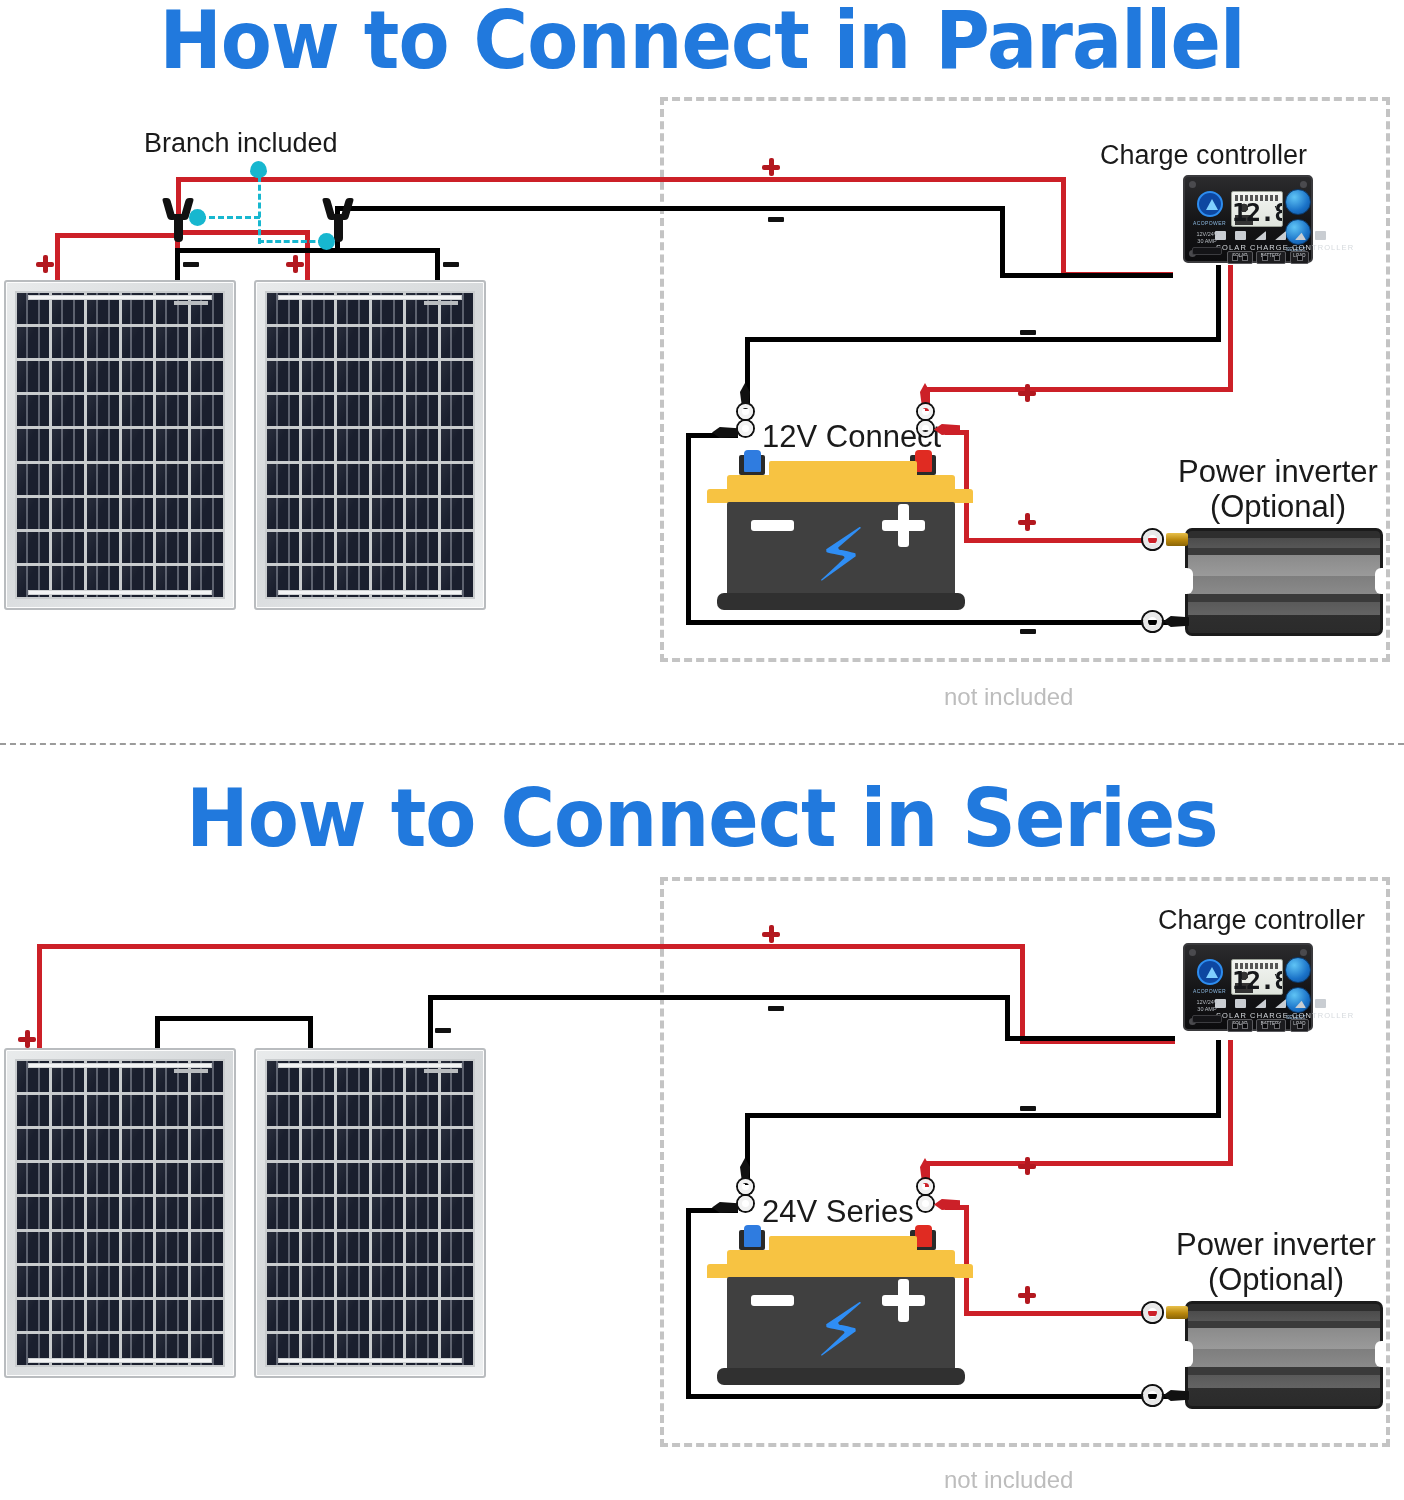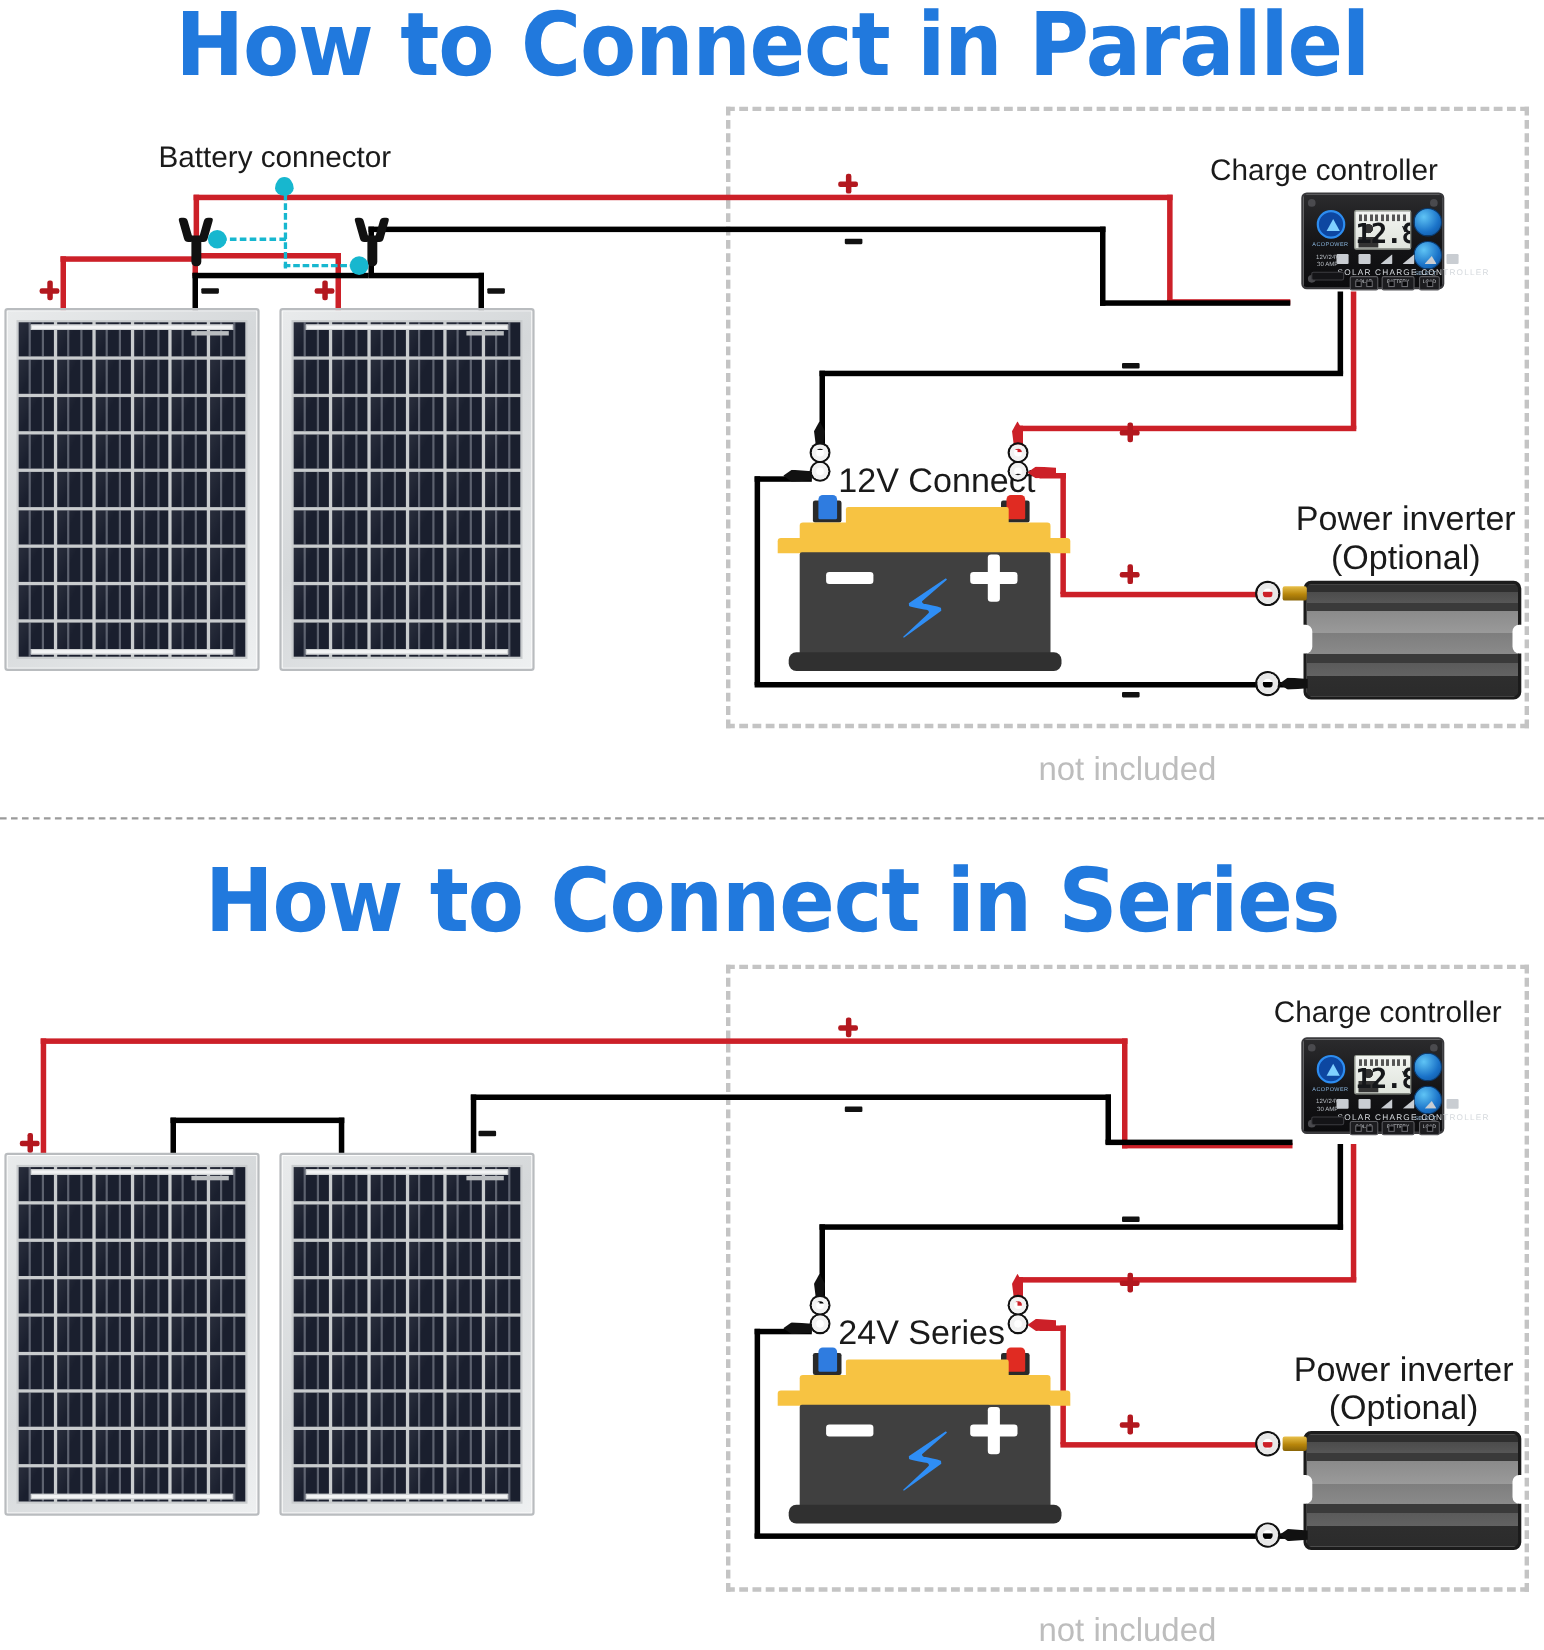--- a/index.html
+++ b/index.html
@@ -41,21 +41,21 @@
 
   
   .dashed-box {
     position: absolute;
     border: 4px dashed #c4c4c4;
     background: transparent;
   }
   .not-included {
     position: absolute;
     color: #bdbdbd;
-    font-size: 30px;
+    font-size: 24px;
     font-family: "Liberation Sans", sans-serif;
     white-space: nowrap;
   }
 
   
   .lbl {
     position: absolute;
     color: #1a1a1a;
     font-size: 27px;
     font-family: "Liberation Sans", sans-serif;
@@ -397,21 +397,21 @@
 
 <div id="page">
 
   <div>
 
     <div class="section-title" id="title-parallel">How to Connect in Parallel</div>
 
     <div class="dashed-box" style="left:660px; top:97px; width:730px; height:565px;"></div>
     <div class="not-included" style="left:944px; top:683px;">not included</div>
 
-    <div class="lbl" style="left:144px; top:128px;">Battery connector</div>
+    <div class="lbl" style="left:144px; top:128px;">Branch included</div>
 
     <div class="lbl" style="left:1100px; top:140px;">Charge controller</div>
 
     <div class="wire red v" style="left:55px; top:233px; height:55px;"></div>
     <div class="wire red h" style="left:55px; top:233px; width:125px;"></div>
     <div class="wire red v" style="left:175px; top:233px; height:18px;"></div>
 
     <div class="wire red v" style="left:305px; top:233px; height:52px;"></div>
     <div class="wire red h" style="left:180px; top:230px; width:130px;"></div>
 

